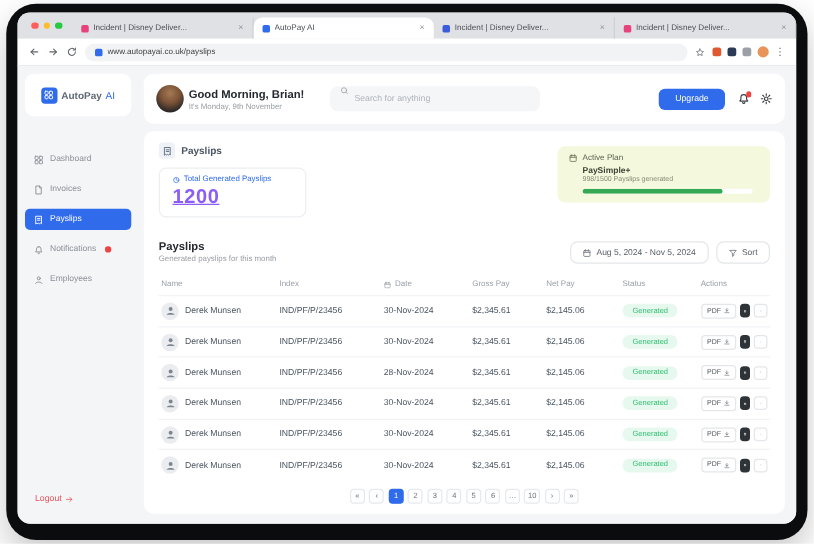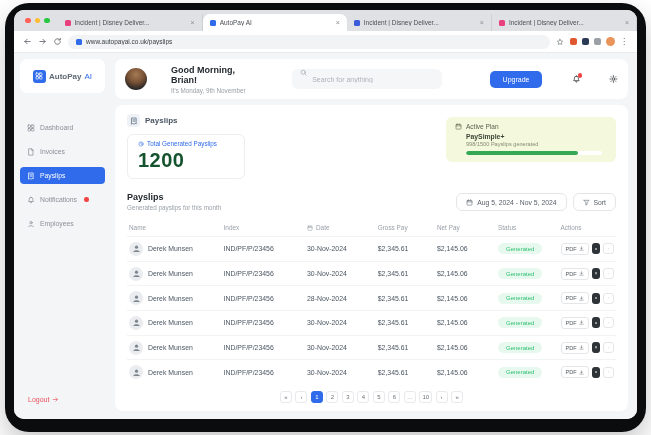--- a/index.html
+++ b/index.html
@@ -50,21 +50,21 @@
   .mitem { height:17px; border-radius:4px; display:flex; align-items:center; gap:5px; padding:0 7px; color:#8A9097; font-size:6.8px; }
   .mitem.active { background:#2F6BEB; color:#fff; }
   .micon { width:8px; height:8px; flex:0 0 auto; }
   .mlabel { white-space:nowrap; }
   .baddot { width:4.5px; height:4.5px; border-radius:50%; background:#EF4444; margin-left:2px; }
   .logout { position:absolute; left:14px; bottom:16px; display:flex; align-items:center; gap:3px; color:#E8505B; font-size:7px; }
   .logout .micon{ width:7px; height:7px; }
 
   
   .main { flex:1; min-width:0; display:flex; flex-direction:column; padding:6px 9px 8px 4px; gap:6px; }
-  .topcard { background:#fff; border-radius:8px; height:40px; display:flex; align-items:center; padding:0 10px; gap:24px; flex:0 0 auto; }
+  .topcard { background:#fff; border-radius:8px; height:40px; display:flex; align-items:center; padding:0 10px; gap:4px; flex:0 0 auto; }
   .avatar { width:22px; height:22px; border-radius:50%; flex:0 0 auto;
             background:radial-gradient(circle at 50% 30%, #a57b54 0%, #7a5236 42%, #2e2a28 75%, #1f1d1c 100%); }
   .greet { display:flex; flex-direction:column; gap:2px; }
   .greet-title { font-size:9px; font-weight:bold; color:#24292f; }
   .greet-sub { font-size:6.3px; color:#9AA0A6; }
   .search { margin-left:16px; width:168px; height:20px; background:#F5F6F8; border-radius:6px; display:flex; gap:5px; padding:0 8px; }
   .sic { width:7px; height:7px; color:#9AA0A6; flex:0 0 auto; }
   .search input { border:none; outline:none; background:transparent; font-size:7px; color:#4a5560; width:100%; font-family:inherit; }
   .search input::placeholder { color:#ADB3BB; }
   .hspace { flex:1; }
@@ -76,21 +76,21 @@
   
   .panel { background:#fff; border-radius:8px; flex:1; min-height:0; padding:9px 12px 8px; position:relative; display:flex; flex-direction:column; }
   .ptitle { display:flex; align-items:center; gap:5px; }
   .ptbox { width:13px; height:13px; background:#EEF2F7; border-radius:3px; color:#5b6b7b; padding:2.5px; }
   .ptlabel { font-size:8px; font-weight:bold; color:#4b5563; }
 
   .statrow { margin-top:7px; height:46px; position:relative; flex:0 0 auto; }
   .statcard { position:absolute; left:0; top:0; border:1px solid #ECEEF1; border-radius:6px; padding:5px 10px 6px; min-width:118px; background:#fff; }
   .statlabel { display:flex; align-items:center; gap:3px; color:#2F6BEB; font-size:6.3px; }
   .statlabel .sic{ color:#2F6BEB; width:6px; height:6px; }
-  .statvalue { font-size:20px; font-weight:bold; color:#14532d; margin-top:2px; letter-spacing:.5px; }
+  .statvalue { font-size:16px; font-weight:bold; color:#8b5cf6; margin-top:2px; letter-spacing:.5px;text-decoration:underline; }
 
   .plancard { position:absolute; right:0; top:-17px; width:170px; background:#F4F8DC; border-radius:6px; padding:6px 9px; }
   .planhead { display:flex; align-items:center; gap:4px; font-size:6.5px; color:#5b6152; }
   .planhead .micon{ width:7px; height:7px; color:#6b7258; }
   .planname { font-size:6.8px; font-weight:bold; color:#3c4436; margin:3px 0 1px 11px; }
   .planusage { font-size:5.6px; color:#858c75; margin-left:11px; }
   .planbar { margin:4px 0 1px 11px; height:4px; border-radius:2px; background:#ffffff; overflow:hidden; width:136px; }
   .planfill { height:100%; background:#34A853; border-radius:2px; }
 
   .tablehead { margin-top:12px; display:flex; align-items:flex-end; flex:0 0 auto; }

